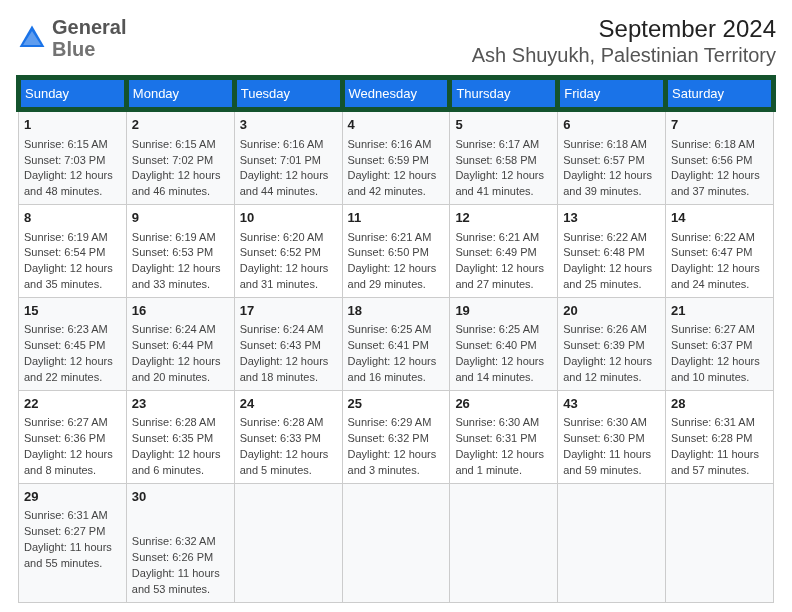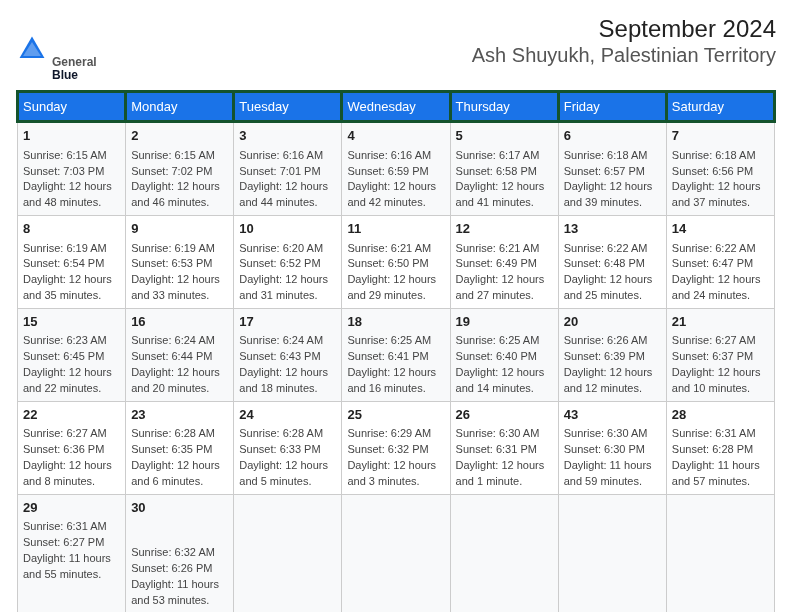--- a/index.html
+++ b/index.html
@@ -15,27 +15,26 @@
       justify-content: space-between;
       align-items: flex-start;
       margin-bottom: 8px;
     }
     .logo {
       display: flex;
       align-items: center;
       gap: 4px;
     }
     .logo-text {
-      font-size: 12px;
+      font-size: 20px;
       font-weight: bold;
       line-height: 1.1;
-      margin-top: 40px;
     }
     .logo-general { color: #555; }
-    .logo-blue { color: #0f172a; }
+    .logo-blue { color: #737373; }
     .logo-icon {
       width: 32px;
       height: 32px;
     }
     .title-block {
       text-align: right;
     }
     .month-year {
       font-size: 24px;
       font-weight: 300;
@@ -53,21 +52,21 @@
       table-layout: fixed;
       font-size: 10.5px;
     }
     thead th {
       background-color: #1a73e8;
       color: #fff;
       padding: 6px 4px;
       text-align: left;
       font-size: 13px;
       font-weight: 500;
-      border: 3px solid #14532d;
+      border: 5px solid #14532d;
     }
     tbody td {
       border: 1px solid #ccc;
       vertical-align: top;
       padding: 4px 5px;
       height: 80px;
       color: #333;
       line-height: 1.4;
     }
     tbody tr:nth-child(odd) td {

